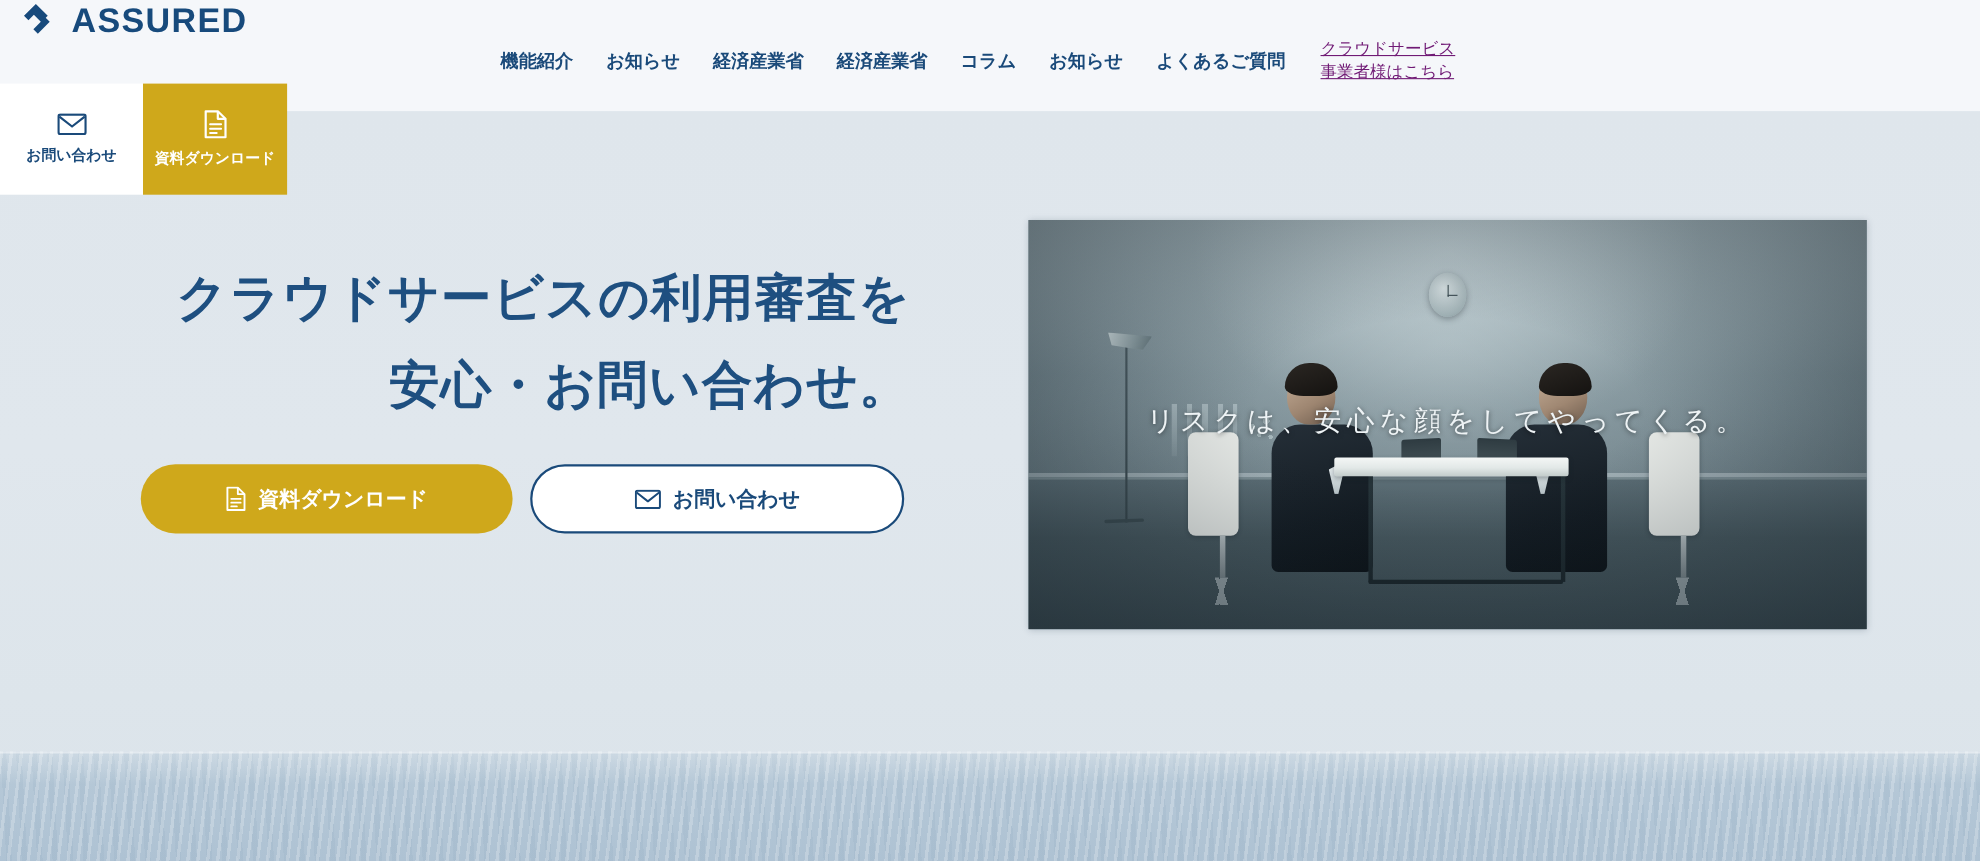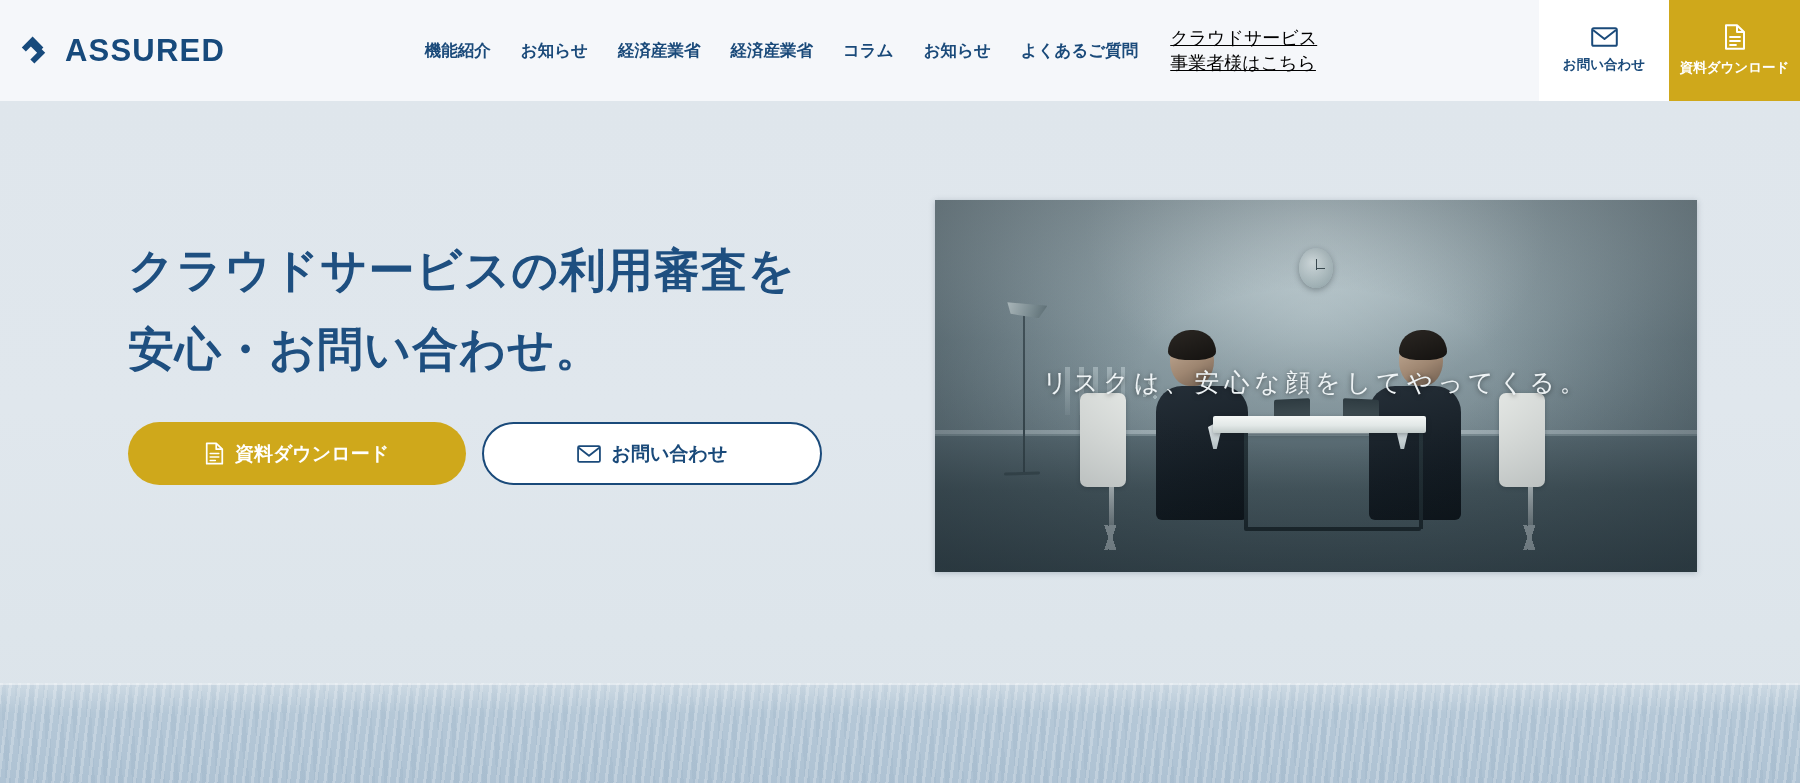--- a/index.html
+++ b/index.html
@@ -13,20 +13,21 @@
 
   .page { position: relative; width: 1800px; height: 783px; }
 
   
   .header {
     position: absolute; top: 0; left: 0;
     width: 1800px; height: 101px;
     background: #f5f7fa;
     display: flex; align-items: stretch;
     z-index: 20;
+    flex-direction: column;
   }
   .logo-block {
     display: flex; align-items: center;
     padding-left: 20px; gap: 9px;
     flex: 0 0 auto;
   }
   .logo-mark { width: 36px; height: 36px; display: block; }
   .logo-word {
     font-size: 31px; font-weight: 700; letter-spacing: 1.2px;
     color: #174a7c; line-height: 1;
@@ -40,21 +41,21 @@
   }
   .nav-item {
     font-size: 16.5px; font-weight: 700; color: #1a4a7a;
     white-space: nowrap; cursor: pointer; line-height: 1;
   }
   .nav-sub {
     display: flex; flex-direction: column; align-items: flex-start;
     gap: 2px; cursor: pointer; margin-left: 2px;
   }
   .nav-sub span {
-    font-size: 18px; color: #000000; text-decoration: underline;
+    font-size: 15px; color: #701a75; text-decoration: underline;
     white-space: nowrap; line-height: 1.25;
   }
 
   .cta-group { display: flex; flex: 0 0 auto; height: 101px; }
   .cta {
     width: 130px; height: 101px;
     display: flex; flex-direction: column;
     align-items: center; justify-content: center;
     gap: 9px; cursor: pointer;
   }
@@ -78,21 +79,21 @@
       repeating-linear-gradient(97deg, rgba(255,255,255,.22) 0 3px, rgba(255,255,255,0) 3px 9px),
       repeating-linear-gradient(-93deg, rgba(120,150,175,.10) 0 5px, rgba(255,255,255,0) 5px 14px),
       linear-gradient(180deg,#b8cad8 0%, #b3c6d6 50%, #aec2d3 100%);
   }
   .hero-floor:after{
     content:""; position:absolute; left:0; top:0; width:100%; height:2px;
     background: rgba(255,255,255,.45);
   }
 
   .hero-left {
-    position: absolute; left: 128px; top: 130px; width: 700px;
+    position: absolute; left: 128px; top: 130px; width: 700px; text-align: right;
   }
   .hero-title {
     font-size: 46px; font-weight: 700; color: #1e4f80;
     line-height: 1.72; letter-spacing: 1px;
   }
   .hero-title .line { display: block; white-space: nowrap; }
 
   .hero-buttons { display: flex; gap: 8px; margin-top: 33px; }
   .btn {
     display: flex; align-items: center; justify-content: center; gap: 11px;

